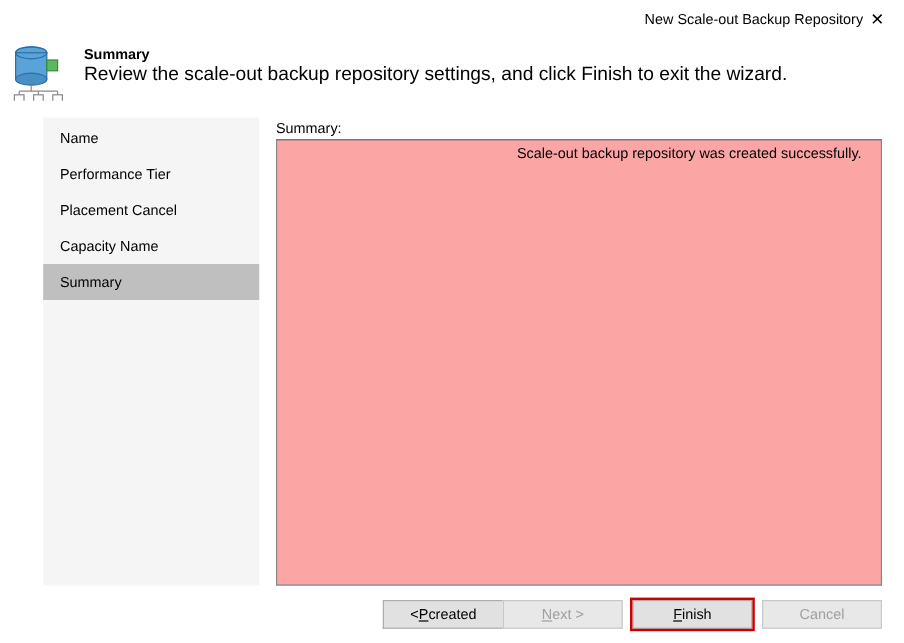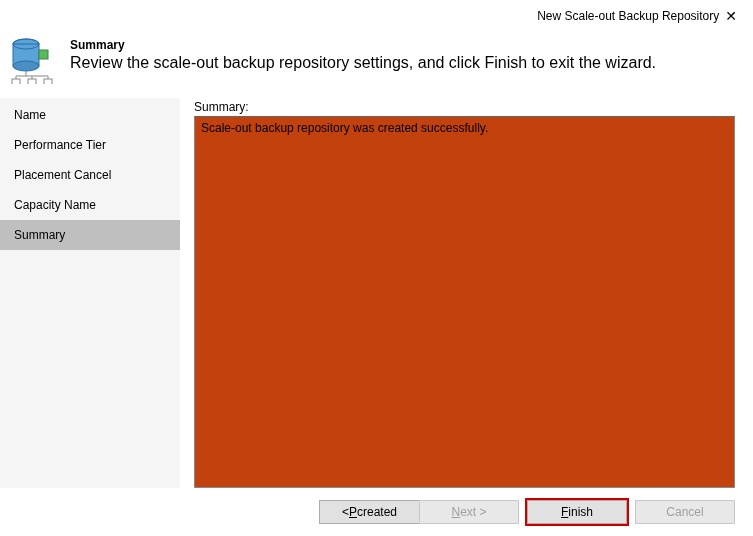--- a/index.html
+++ b/index.html
@@ -59,20 +59,21 @@
       margin-bottom: 2px;
     }
     .header-subtitle {
       font-size: 16px;
       color: #000000;
     }
     .content {
       display: flex;
       height: 390px;
       padding: 0;
+      margin-left: 36px;
     }
     .sidebar {
       width: 180px;
       flex-shrink: 0;
       background: #f5f5f5;
       padding-top: 2px;
     }
     .sidebar-item {
       padding: 8px 14px;
       font-size: 12px;
@@ -91,25 +92,26 @@
     .summary-label {
       font-size: 12px;
       color: #000;
       margin-bottom: 2px;
       margin-top: 2px;
     }
     .summary-box {
       flex: 1;
       border: 1px solid #888;
       border-top: 1px solid #666;
-      background: #c2410c;
-      padding: 4px 6px;
+      background: #fca5a5;
+      padding: 4px 16px;
       font-size: 12px;
       color: #000;
       overflow: auto;
+      text-align: right;
     }
     .footer {
       display: flex;
       justify-content: flex-end;
       align-items: center;
       padding: 10px 18px 10px 10px;
       gap: 8px;
       height: 48px;
     }
     .btn {

